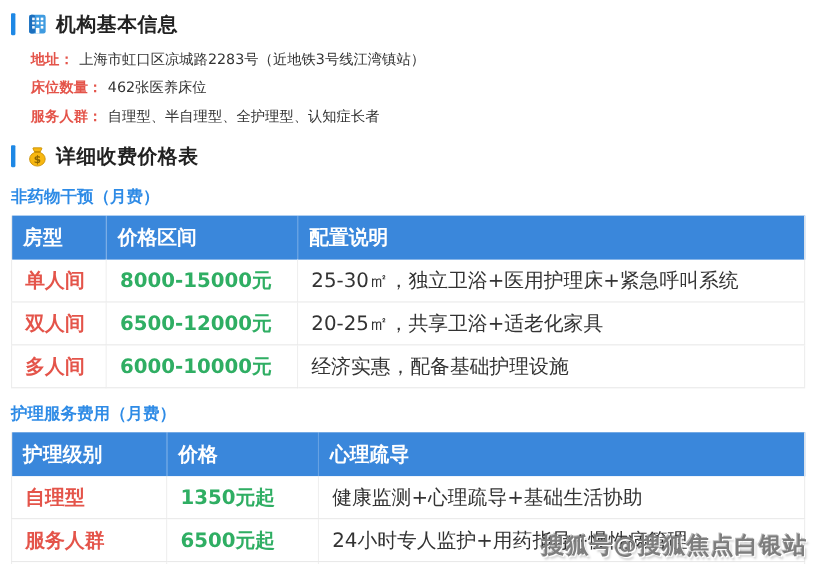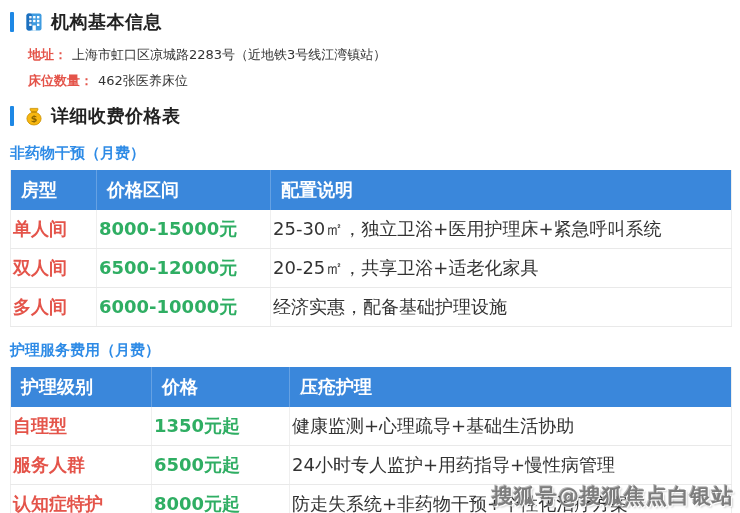--- a/index.html
+++ b/index.html
@@ -34,21 +34,21 @@
   .sub{color:var(--subheading-blue);font-size:15px;font-weight:bold;margin:14px 0 7px 0;}
 
   table{width:100%;border-collapse:collapse;font-size:18px;table-layout:fixed;
         border:1px solid #ededed;border-top:none;}
   th{
     background:var(--table-header-blue);color:#fff;font-weight:bold;text-align:left;
     padding:8px 10px;border-right:1px solid rgba(255,255,255,.22);height:30px;
   }
   th:last-child{border-right:none;}
   td{
-    padding:7px 2px;height:32px;color:#333;background:#fff;
+    padding:7px 12px;height:32px;color:#333;background:#fff;
     border-bottom:1px solid #e9e9e9;border-right:1px solid #efefef;
     overflow:hidden;white-space:nowrap;text-overflow:ellipsis;
   }
   td:last-child{border-right:none;margin-left:36px;}
   td.c-red{color:var(--label-red);font-weight:bold;}
   td.c-green{color:var(--price-green);font-weight:bold;}
 
   .t-room col.c1{width:86px;} .t-room col.c2{width:174px;}
   .t-care col.c1{width:141px;} .t-care col.c2{width:138px;}
 
@@ -83,20 +83,23 @@
     </span>
     <h2>机构基本信息</h2>
   </div>
 
   <div class="fields">
     <div class="field">
       <span class="flabel">地址：</span><span class="fvalue">上海市虹口区凉城路2283号（近地铁3号线江湾镇站）</span>
     </div>
     <div class="field">
       <span class="flabel">床位数量：</span><span class="fvalue">462张医养床位</span>
+    </div>
+    <div class="field">
+      <span class="flabel">服务人群：</span><span class="fvalue">自理型、半自理型、全护理型、认知症长者</span>
     </div>
   </div>
 
   <div class="sec-title second">
     <span class="bar"></span>
     <span class="sec-icon">
       <svg viewBox="0 0 20 20" width="20" height="20" aria-hidden="true">
         <path d="M7.3 5.8 L6 3.2 Q5.7 2.4 6.5 2.4 L13.5 2.4 Q14.3 2.4 14 3.2 L12.7 5.8 Z" fill="#f7b711" stroke="#c98f00" stroke-width="0.8"></path>
         <ellipse cx="10" cy="12.6" rx="7.1" ry="6.4" fill="#f7b711" stroke="#c98f00" stroke-width="0.8"></ellipse>
         <rect x="7" y="5.2" width="6" height="1.6" rx="0.8" fill="#c98f00"></rect>
@@ -145,21 +148,21 @@
   <table class="t-care">
     <colgroup>
         <col class="c1">
         <col class="c2">
         <col class="c3">
       </colgroup>
     <thead>
       <tr>
         <th>护理级别</th>
         <th>价格</th>
-        <th>压疮护理</th>
+        <th>心理疏导</th>
       </tr>
     </thead>
     <tbody>
       <tr>
         <td class="c-red">自理型</td>
         <td class="c-green">1350元起</td>
         <td>健康监测+心理疏导+基础生活协助</td>
       </tr>
       <tr>
         <td class="c-red">服务人群</td>

